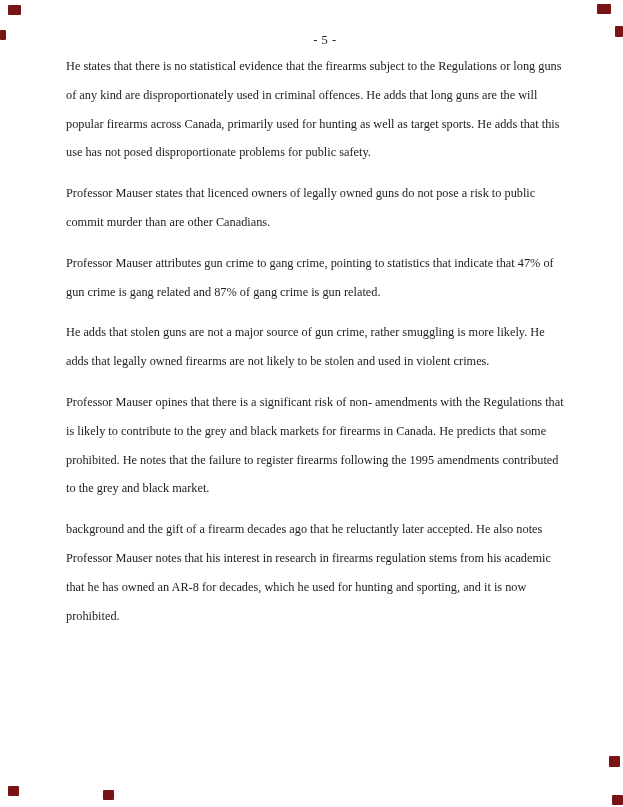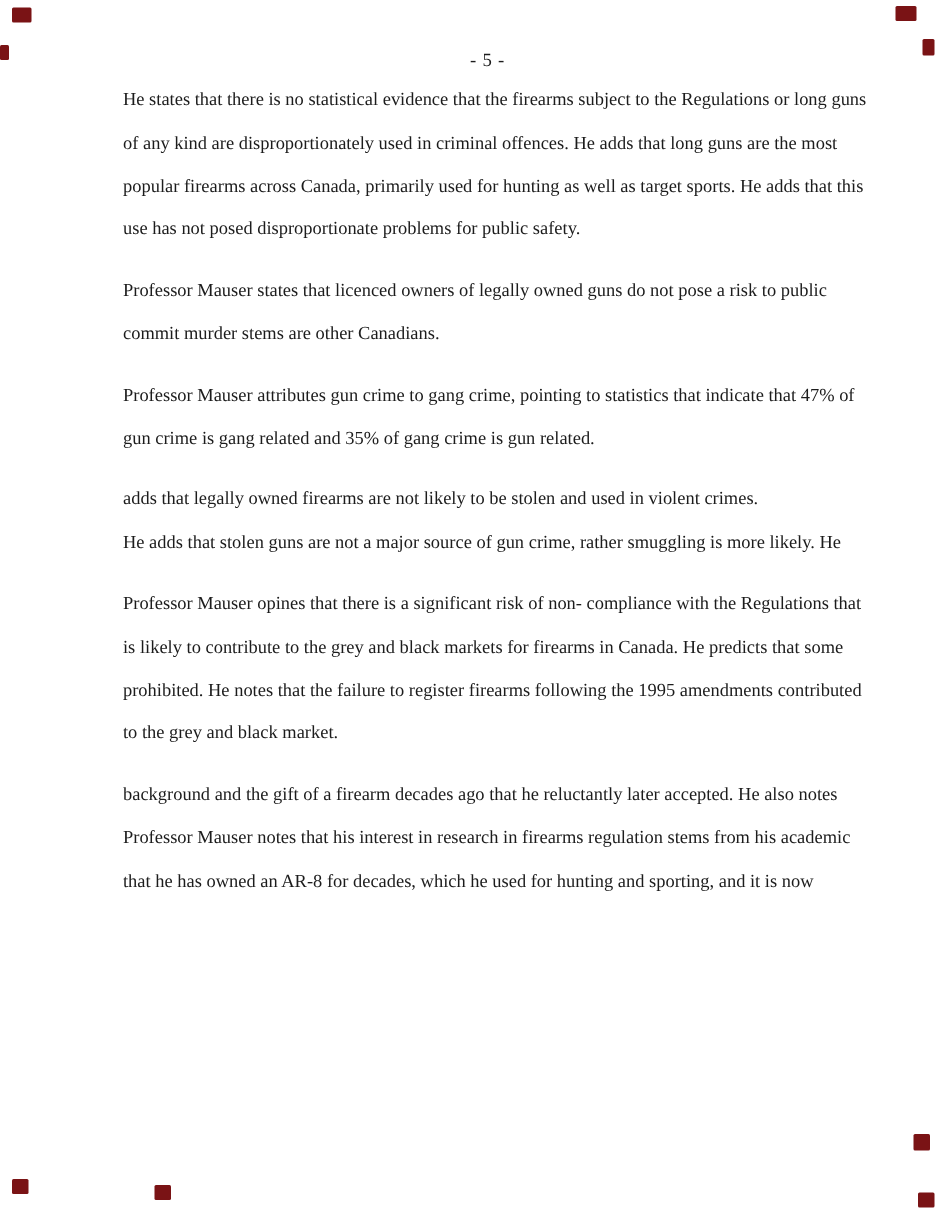--- a/index.html
+++ b/index.html
@@ -25,21 +25,21 @@
     left: 70px;
     width: 510px;
     text-align: center;
     font-size: 12.5px;
     color: #1c1c1c;
     letter-spacing: 0.5px;
   }
   .content {
     position: absolute;
     top: 52px;
-    left: 82px;
+    left: 66px;
     width: 515px;
     color: #1c1c1c;
   }
   .paragraph {
     margin: 0 0 12px 0;
     padding: 0;
   }
   .line {
     font-size: 12.3px;
     line-height: 28.8px;
@@ -54,46 +54,47 @@
 </style>
 </head>
 <body>
 
 <div class="page">
   <div class="page-number">- 5 -</div>
 
   <div class="content" id="document-body">
       <div class="paragraph">
         <div class="line">He states that there is no statistical evidence that the firearms subject to the Regulations or long guns</div>
-        <div class="line">of any kind are disproportionately used in criminal offences. He adds that long guns are the most</div>
+        <div class="line">of any kind are disproportionately used in criminal offences. He adds that long guns are the will</div>
         <div class="line">popular firearms across Canada, primarily used for hunting as well as target sports. He adds that this</div>
         <div class="line">use has not posed disproportionate problems for public safety.</div>
       </div>
       <div class="paragraph">
         <div class="line">Professor Mauser states that licenced owners of legally owned guns do not pose a risk to public</div>
-        <div class="line">commit murder stems are other Canadians.</div>
+        <div class="line">commit murder than are other Canadians.</div>
       </div>
       <div class="paragraph">
         <div class="line">Professor Mauser attributes gun crime to gang crime, pointing to statistics that indicate that 47% of</div>
-        <div class="line">gun crime is gang related and 35% of gang crime is gun related.</div>
+        <div class="line">gun crime is gang related and 87% of gang crime is gun related.</div>
       </div>
       <div class="paragraph">
+        <div class="line">He adds that stolen guns are not a major source of gun crime, rather smuggling is more likely. He</div>
         <div class="line">adds that legally owned firearms are not likely to be stolen and used in violent crimes.</div>
-        <div class="line">He adds that stolen guns are not a major source of gun crime, rather smuggling is more likely. He</div>
       </div>
       <div class="paragraph">
-        <div class="line">Professor Mauser opines that there is a significant risk of non- compliance with the Regulations that</div>
+        <div class="line">Professor Mauser opines that there is a significant risk of non- amendments with the Regulations that</div>
         <div class="line">is likely to contribute to the grey and black markets for firearms in Canada. He predicts that some</div>
         <div class="line">prohibited. He notes that the failure to register firearms following the 1995 amendments contributed</div>
         <div class="line">to the grey and black market.</div>
       </div>
       <div class="paragraph">
         <div class="line">background and the gift of a firearm decades ago that he reluctantly later accepted. He also notes</div>
         <div class="line">Professor Mauser notes that his interest in research in firearms regulation stems from his academic</div>
         <div class="line">that he has owned an AR-8 for decades, which he used for hunting and sporting, and it is now</div>
+        <div class="line">prohibited.</div>
       </div>
     </div>
 </div>
 
 <div class="edge-mark" style="left: 8px; top: 5px; width: 13px; height: 10px; background: rgb(122, 19, 21);"></div>
 <div class="edge-mark" style="left: 597px; top: 4px; width: 14px; height: 10px; background: rgb(122, 19, 21);"></div>
 <div class="edge-mark" style="left: 0px; top: 30px; width: 6px; height: 10px; background: rgb(122, 19, 21);"></div>
 <div class="edge-mark" style="left: 615px; top: 26px; width: 8px; height: 11px; background: rgb(122, 19, 21);"></div>
 <div class="edge-mark" style="left: 609px; top: 756px; width: 11px; height: 11px; background: rgb(122, 19, 21);"></div>
 <div class="edge-mark" style="left: 8px; top: 786px; width: 11px; height: 10px; background: rgb(122, 19, 21);"></div>

